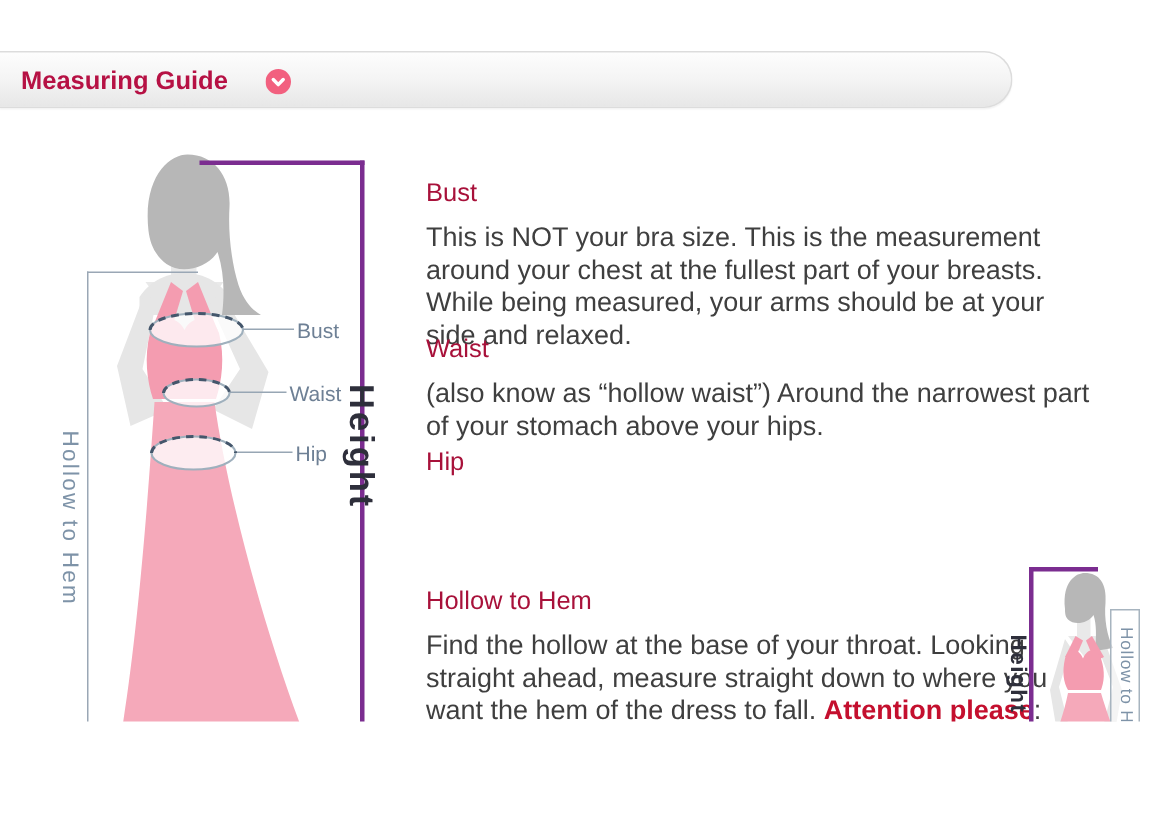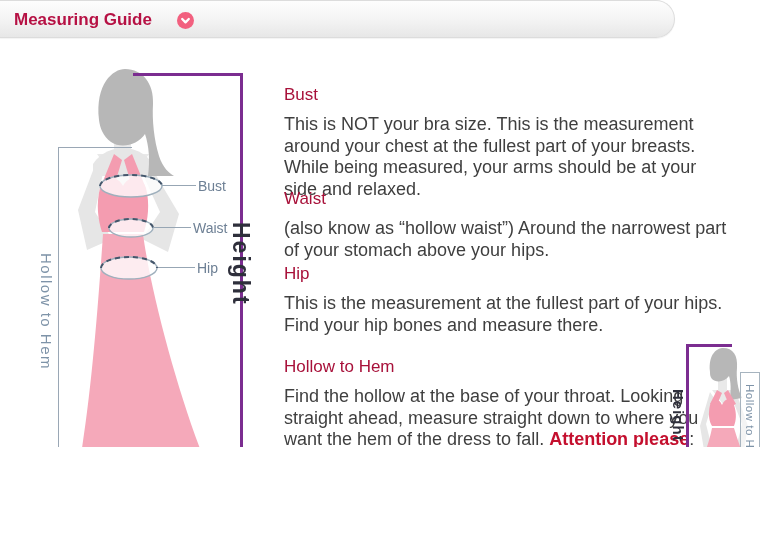--- a/index.html
+++ b/index.html
@@ -1,17 +1,17 @@
 <!DOCTYPE html>
 <html><head>
 <meta charset="utf-8">
 <style>
   * { margin:0; padding:0; box-sizing:border-box; }
   body { background:#fff; font-family:"Liberation Sans", sans-serif; }
-  .canvas { position:relative; width:778px; height:447px; background:#ffffff; overflow:hidden; }
+  .canvas { position:relative; width:778px; height:447px; background:#ffffff; overflow:hidden;margin-top:34px; }
 
   
   .header-bar {
     position:absolute; left:0; top:9; width:675px; height:38px;
     border:1px solid #dcdcdc; border-left:none;
     border-radius:0 19px 19px 0;
     background:linear-gradient(180deg,#fdfdfd 0%,#f4f4f4 50%,#e7e7e7 100%);
     box-shadow:0 1px 1px rgba(0,0,0,0.05);
     cursor:pointer;
   }
@@ -125,21 +125,20 @@
   <div class="sec" style="top:85px;">
     <h3>Bust</h3>
     <p>This is NOT your bra size. This is the measurement around your chest at the fullest part of your breasts. While being measured, your arms should be at your side and relaxed.</p>
   </div>
   <div class="sec" style="top:189px;">
     <h3>Waist</h3>
     <p>(also know as “hollow waist”) Around the narrowest part of your stomach above your hips.</p>
   </div>
   <div class="sec" style="top:264px;">
     <h3>Hip</h3>
-    <p>This is the measurement at the fullest part of your hips. Find your hip bones and measure there.</p>
   </div>
   <div class="sec" style="top:357px;">
     <h3>Hollow to Hem</h3>
     <p><span>Find the hollow at the base of your throat. Looking straight ahead, measure straight down to where you want the hem of the dress to fall. </span><span class="attention">Attention please</span><span>: Hollow to Hem should include the height of your shoes heel if you want the shoes to be covered by the dress. This measurement applies to dresses with trains or floor length.</span></p>
   </div>
 
   <svg style="position:absolute;left:688px;top:346px;" width="76" height="202" viewBox="0 0 76 202">
     <rect x="30" y="28" width="9" height="18" fill="#e9e9e9"></rect>
     <polygon points="24,44 46,44 35,58" fill="#e9e9e9"></polygon>
     <polygon points="22,46 12,80 16,104 24,102 18,78 26,52" fill="#e6e6e6"></polygon>

